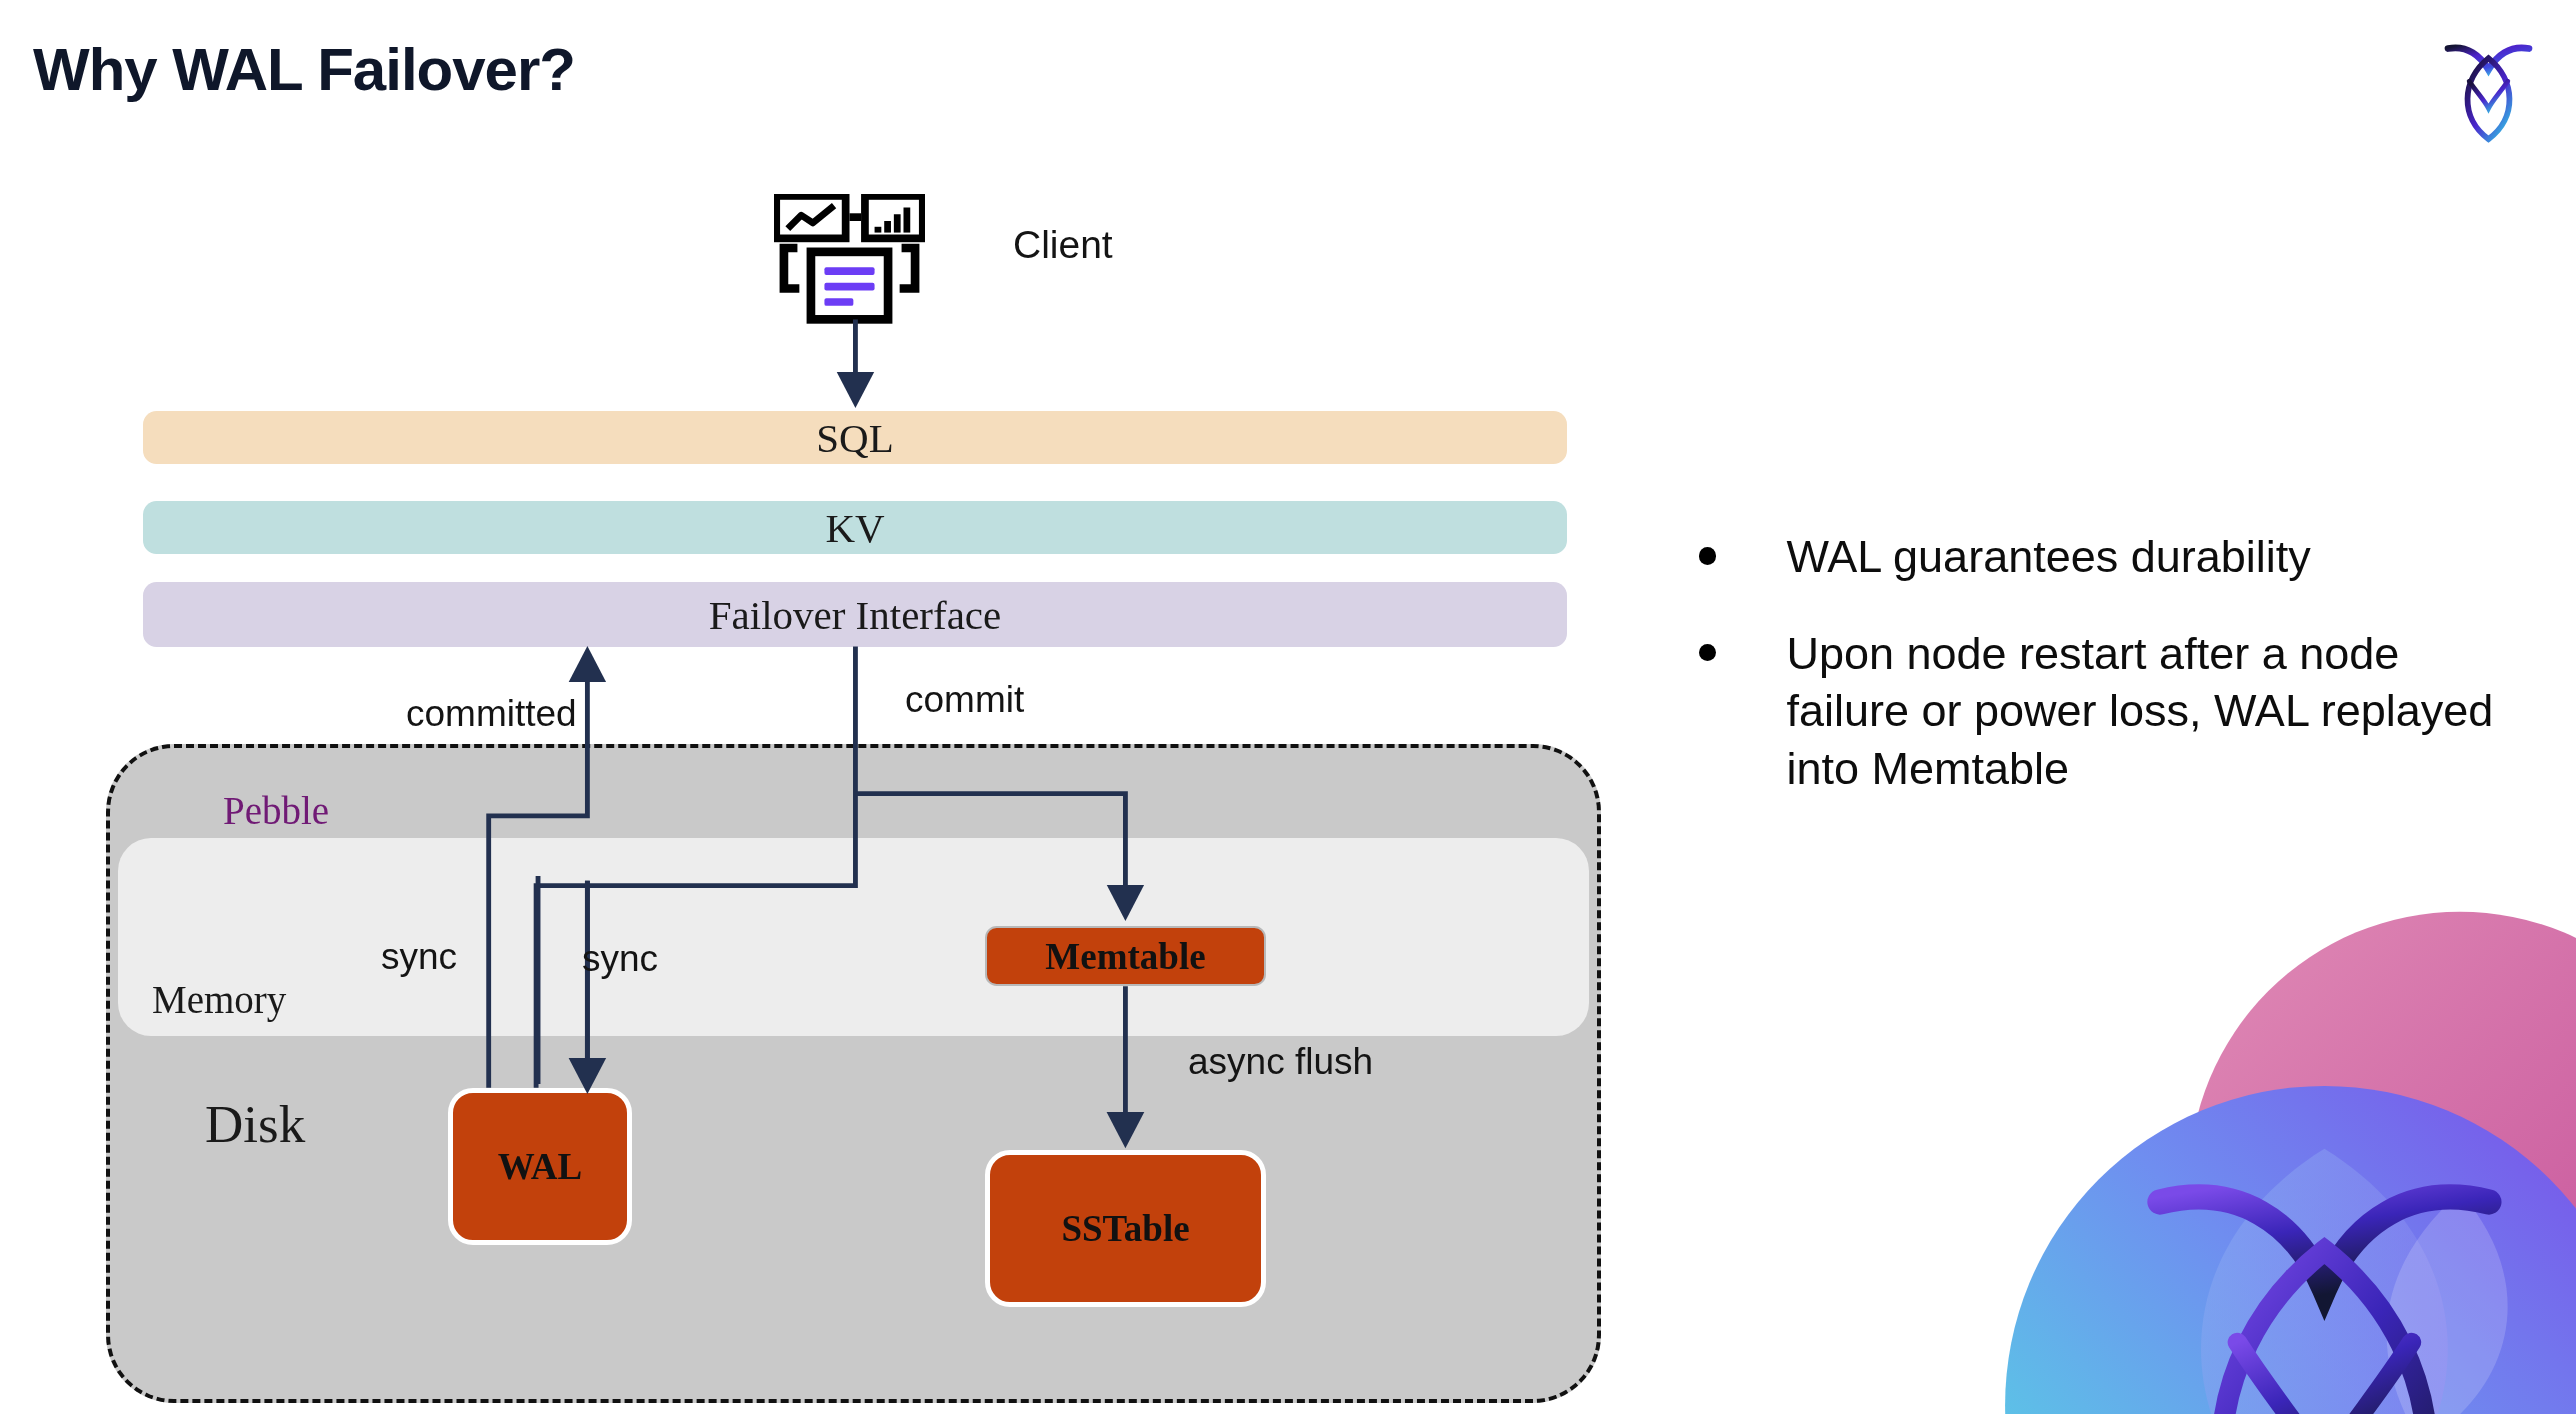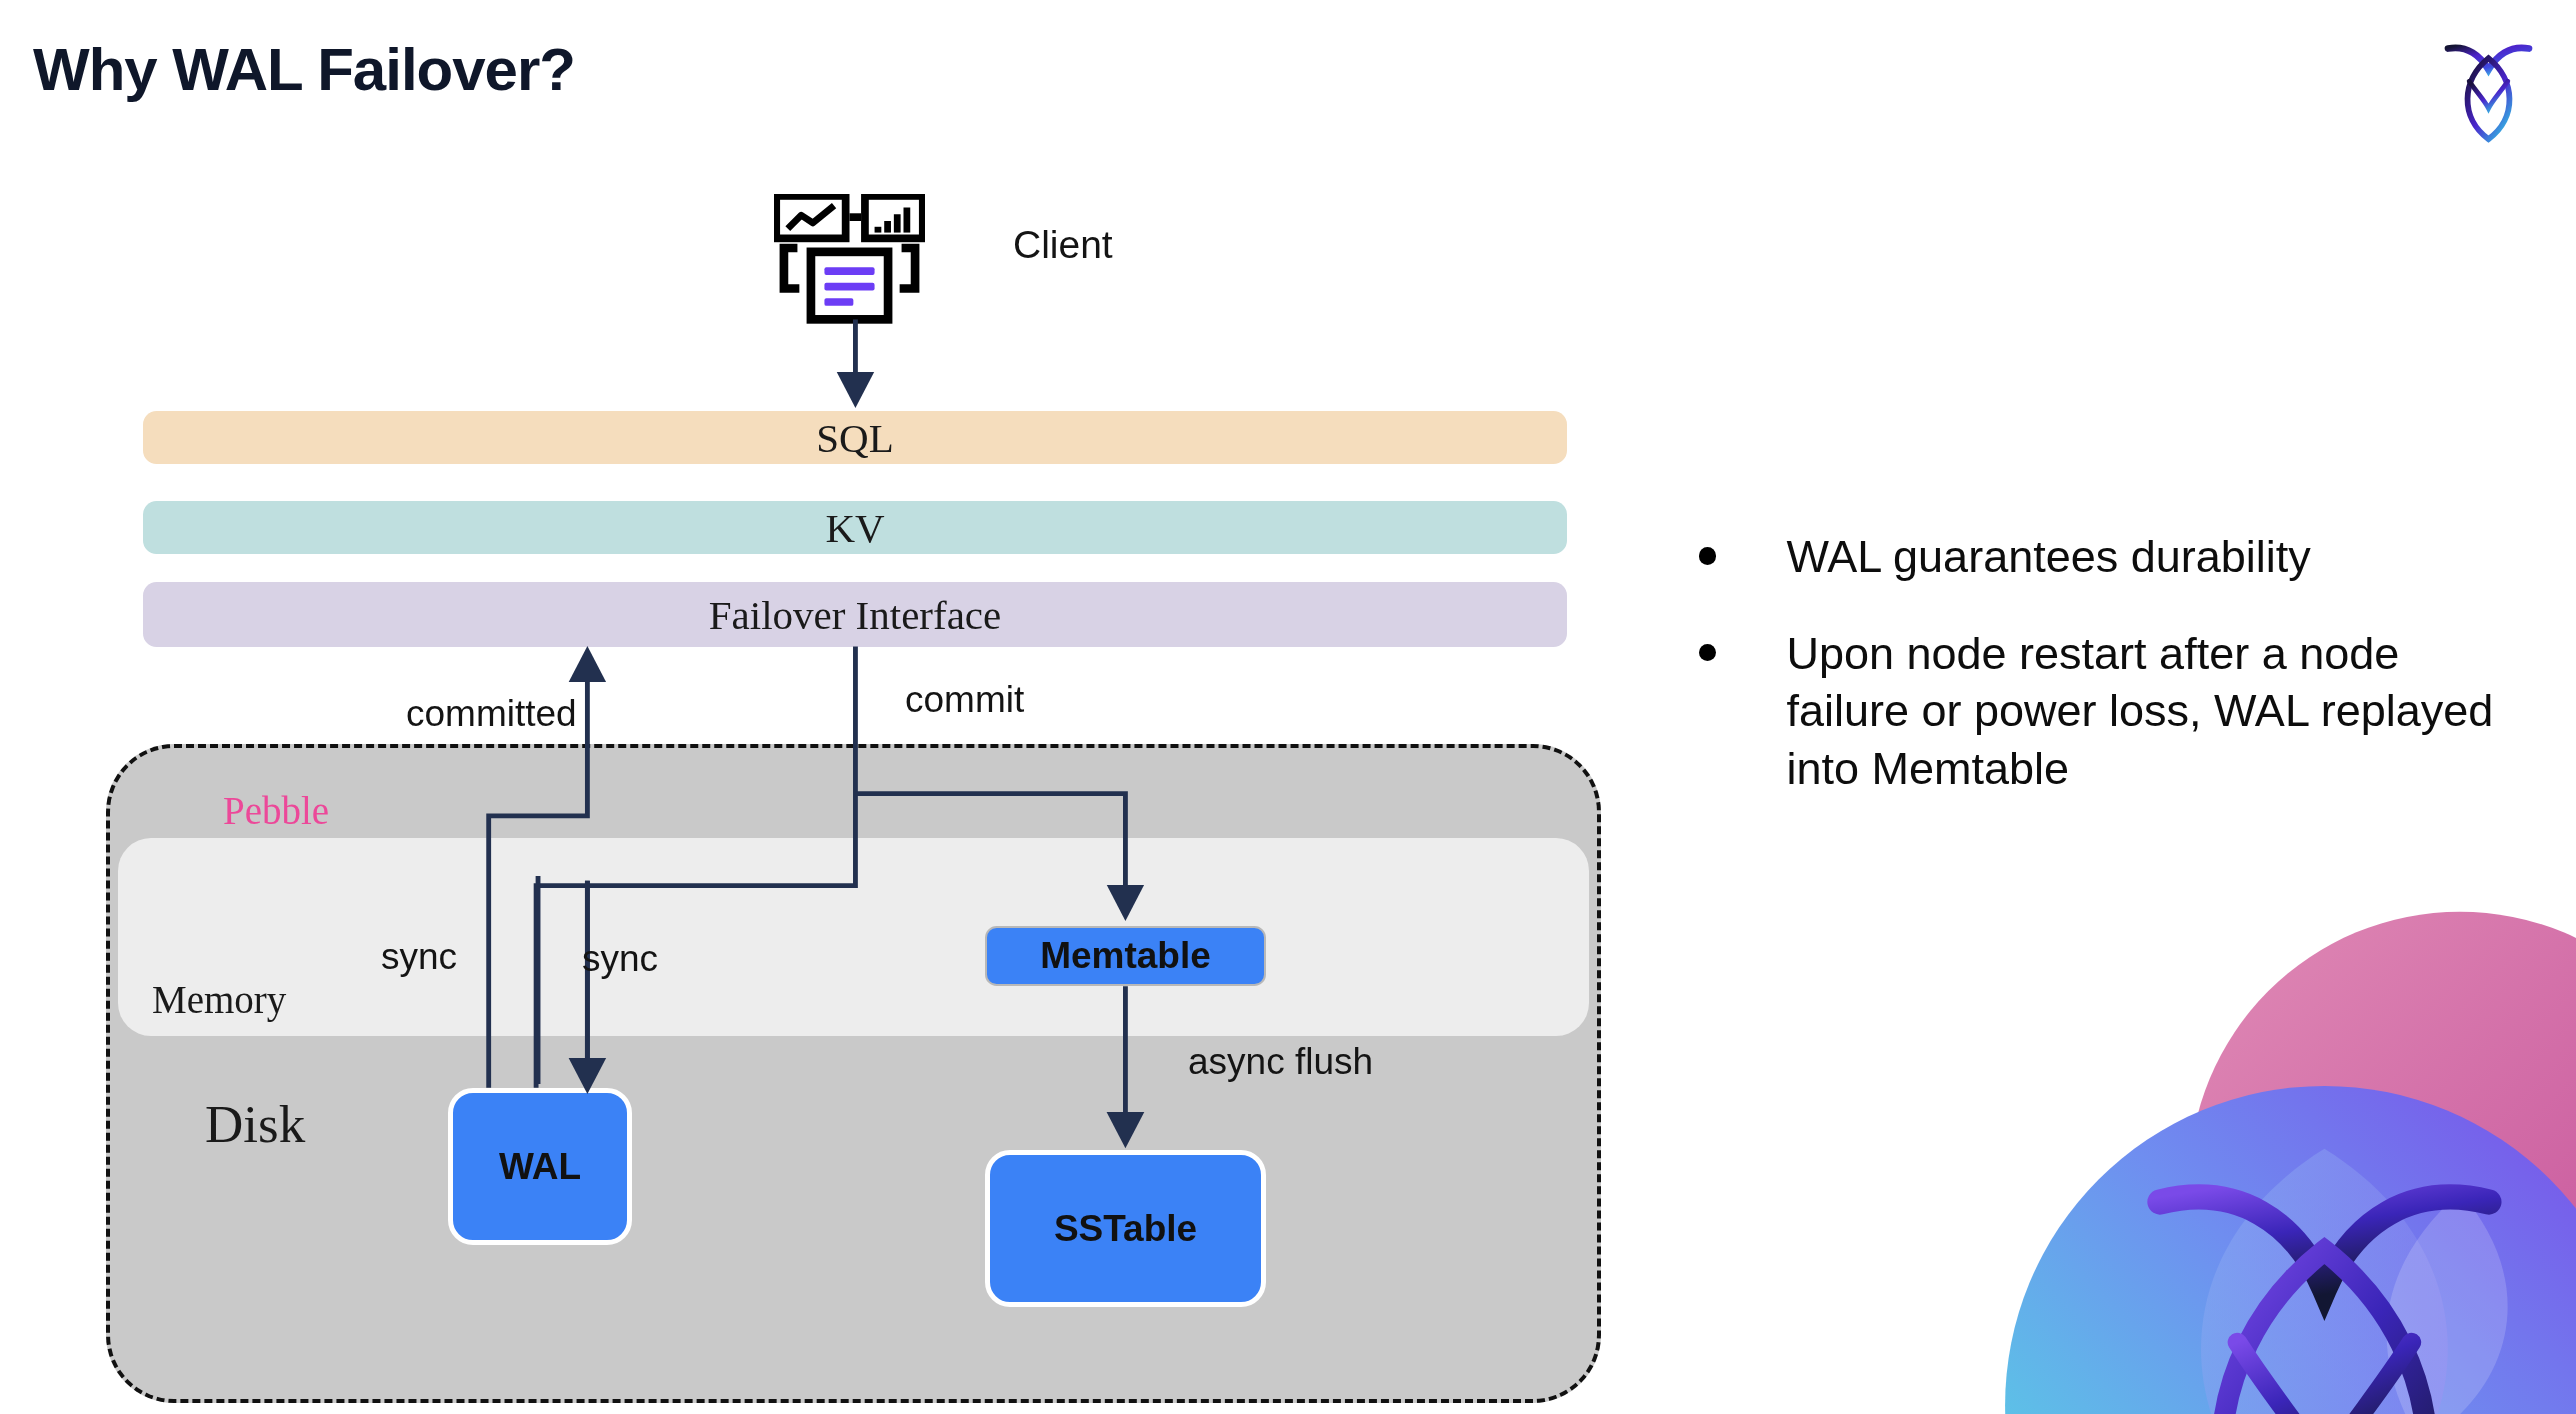--- a/index.html
+++ b/index.html
@@ -94,21 +94,21 @@
     border: 4.8px dashed #111111;
     border-radius: 68px;
     box-sizing: border-box;
   }
   #pebble-label {
     position: absolute;
     left: 223px;
     top: 788px;
     font-family: "Liberation Serif", serif;
     font-size: 39px;
-    color: #ec4899;
+    color: #701a75;
   }
   #memory-region {
     position: absolute;
     left: 118px;
     top: 838px;
     width: 1471px;
     height: 198px;
     background: #ededed;
     border-radius: 33px;
   }
@@ -129,24 +129,24 @@
     font-size: 53px;
     color: #1a1a1a;
   }
 
   
   .node-box {
     position: absolute;
     display: flex;
     align-items: center;
     justify-content: center;
-    font-family: Liberation Sans, sans-serif;
+    font-family: Liberation Serif, serif;
     font-weight: 700;
     color: #111111;
-    background: #3b82f6;
+    background: #c2410c;
     box-sizing: border-box;
   }
   #node-memtable {
     left: 985px; top: 926px; width: 281px; height: 60px;
     border-radius: 11.6px;
     border: 2.9px solid #b8b8b8;
     font-size: 37px;
   }
   #node-wal {
     left: 448px; top: 1088px; width: 184px; height: 157px;

